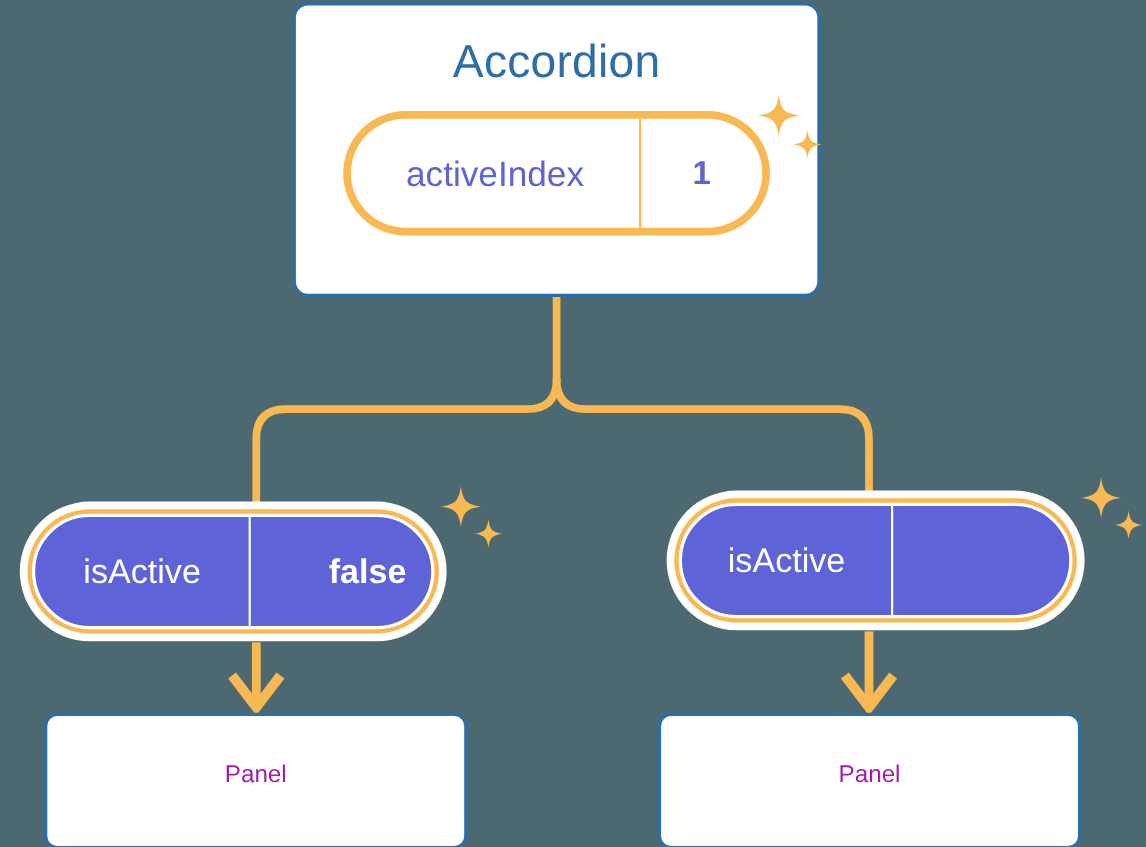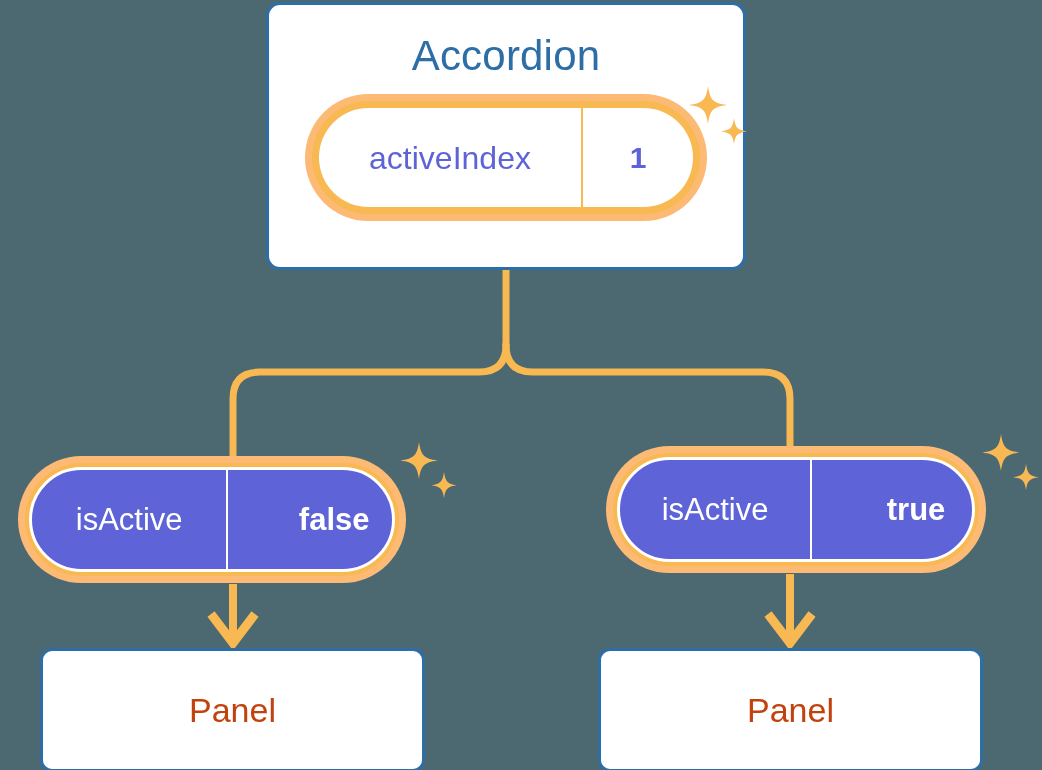--- a/index.html
+++ b/index.html
@@ -66,35 +66,35 @@
     border-radius: 12px;
     box-sizing: border-box;
   }
   #panel-left  { left: 40px;  top: 648px; }
   #panel-right { left: 598px; top: 648px; }
   .panel-label {
     position: absolute;
     left: 0; right: 0;
     top: 42px;
     text-align: center;
-    color: #c2410c;
-    font-size: 34px;
+    color: #a21caf;
+    font-size: 22px;
     font-weight: 400;
     line-height: 1;
   }
 
   
   .pill-wrap {
     position: absolute;
     display: flex;
     align-items: center;
     justify-content: center;
     box-sizing: border-box;
     
-    background: #fdba74;
+    background: #ffffff;
     border-radius: 999px;
     padding: 7px;
   }
   .pill-ring {
     box-sizing: border-box;
     width: 100%;
     height: 100%;
     border-radius: 999px;
     background: #f8b852;
     padding: 7px;
@@ -245,21 +245,20 @@
 
   <div class="panel-card" id="panel-left">
     <div class="panel-label">Panel</div>
   </div>
 
   <div class="pill-wrap pill-purple pill-child" id="pill-is-active-right">
     <div class="pill-ring">
       <div class="pill-body">
         <span class="pill-key">isActive</span>
         <span class="pill-divider"></span>
-        <span class="pill-val">true</span>
       </div>
     </div>
   </div>
 
   <svg class="sparkle-group" id="sparkle-right" viewBox="0 0 62 66">
     <path d="M21 2 C23 15.5 26 18.5 39.5 20.5 C26 22.5 23 25.5 21 39 C19 25.5 16 22.5 2.5 20.5 C16 18.5 19 15.5 21 2 Z" fill="#f8b852"></path>
     <path d="M46 32 C47.4 41.8 49.4 43.8 58.8 45.2 C49.4 46.6 47.4 48.6 46 58 C44.6 48.6 42.6 46.6 33.2 45.2 C42.6 43.8 44.6 41.8 46 32 Z" fill="#f8b852"></path>
   </svg>
 
   <div class="panel-card" id="panel-right">

